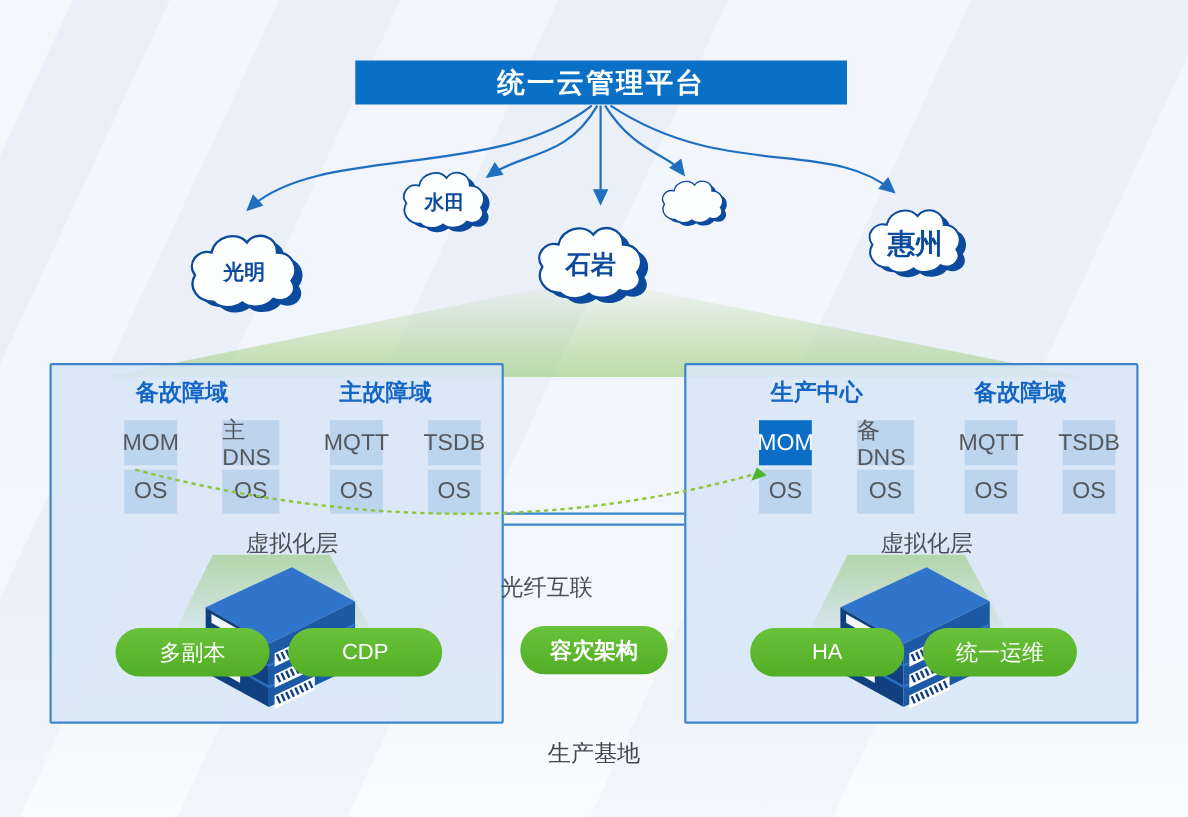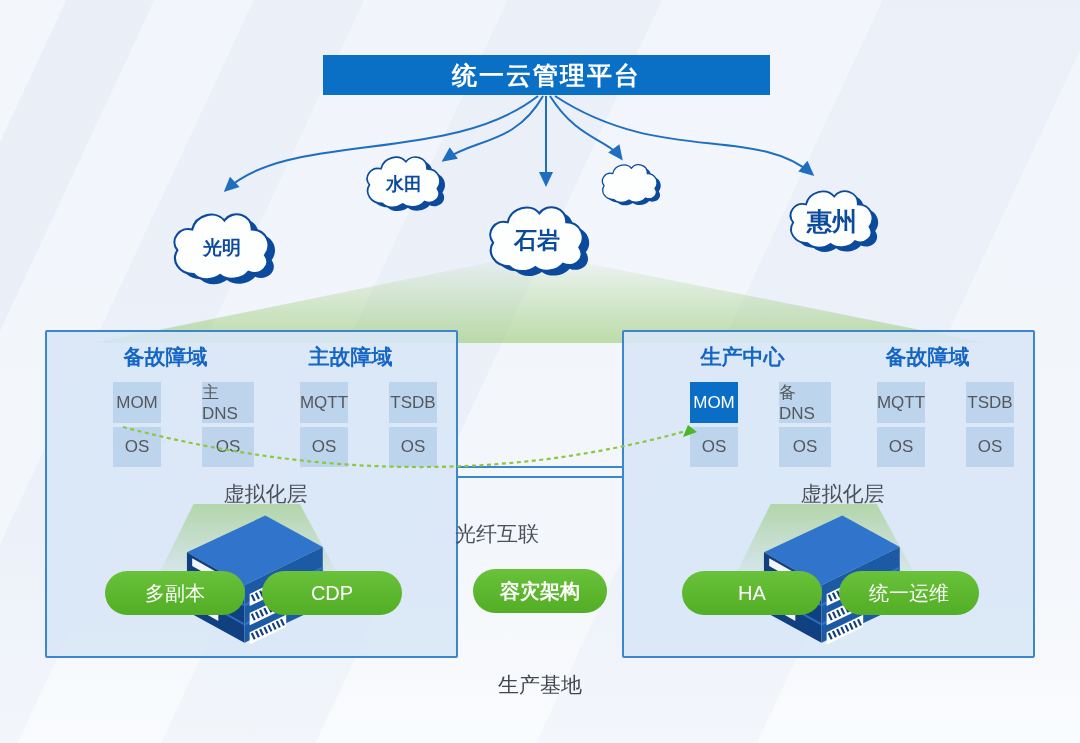--- a/index.html
+++ b/index.html
@@ -45,21 +45,21 @@
 
   .hdrs{ position:absolute; left:30px; top:11px; width:360px; display:flex; gap:10px; }
   .hdrs span{ font-size:21px; font-weight:bold; color:#1566c4; text-align:center; }
   .hdrs .h1{ width:177px; } .hdrs .h2{ width:173px; }
 
   .tbl{ position:absolute; left:30px; top:50px; display:flex; gap:10px; }
   .grp{ display:grid; grid-template-rows:41px 40px; row-gap:4px; column-gap:5px; grid-auto-flow:column; }
   .g1{ grid-template-columns:84px 88px; }
   .g2{ grid-template-columns:84px 84px; }
   .cell{
-    background:rgba(188,211,236,0.95); color:#54585d; font-size:17px;
+    background:rgba(188,211,236,0.95); color:#54585d; font-size:21px;
     display:flex; align-items:center; justify-content:center;margin-left:36px;
   }
   .cell.hl{ background:#0a6dc6; color:#fff; }
 
   .virt-label{
     position:absolute; left:0; top:148px; width:100%; text-align:center;
     font-size:21px; color:#4b5157; z-index:2;padding-left:28px;
   }
   .inner-wedge{
     position:absolute; left:110px; top:172px; width:183px; height:74px; z-index:1;

